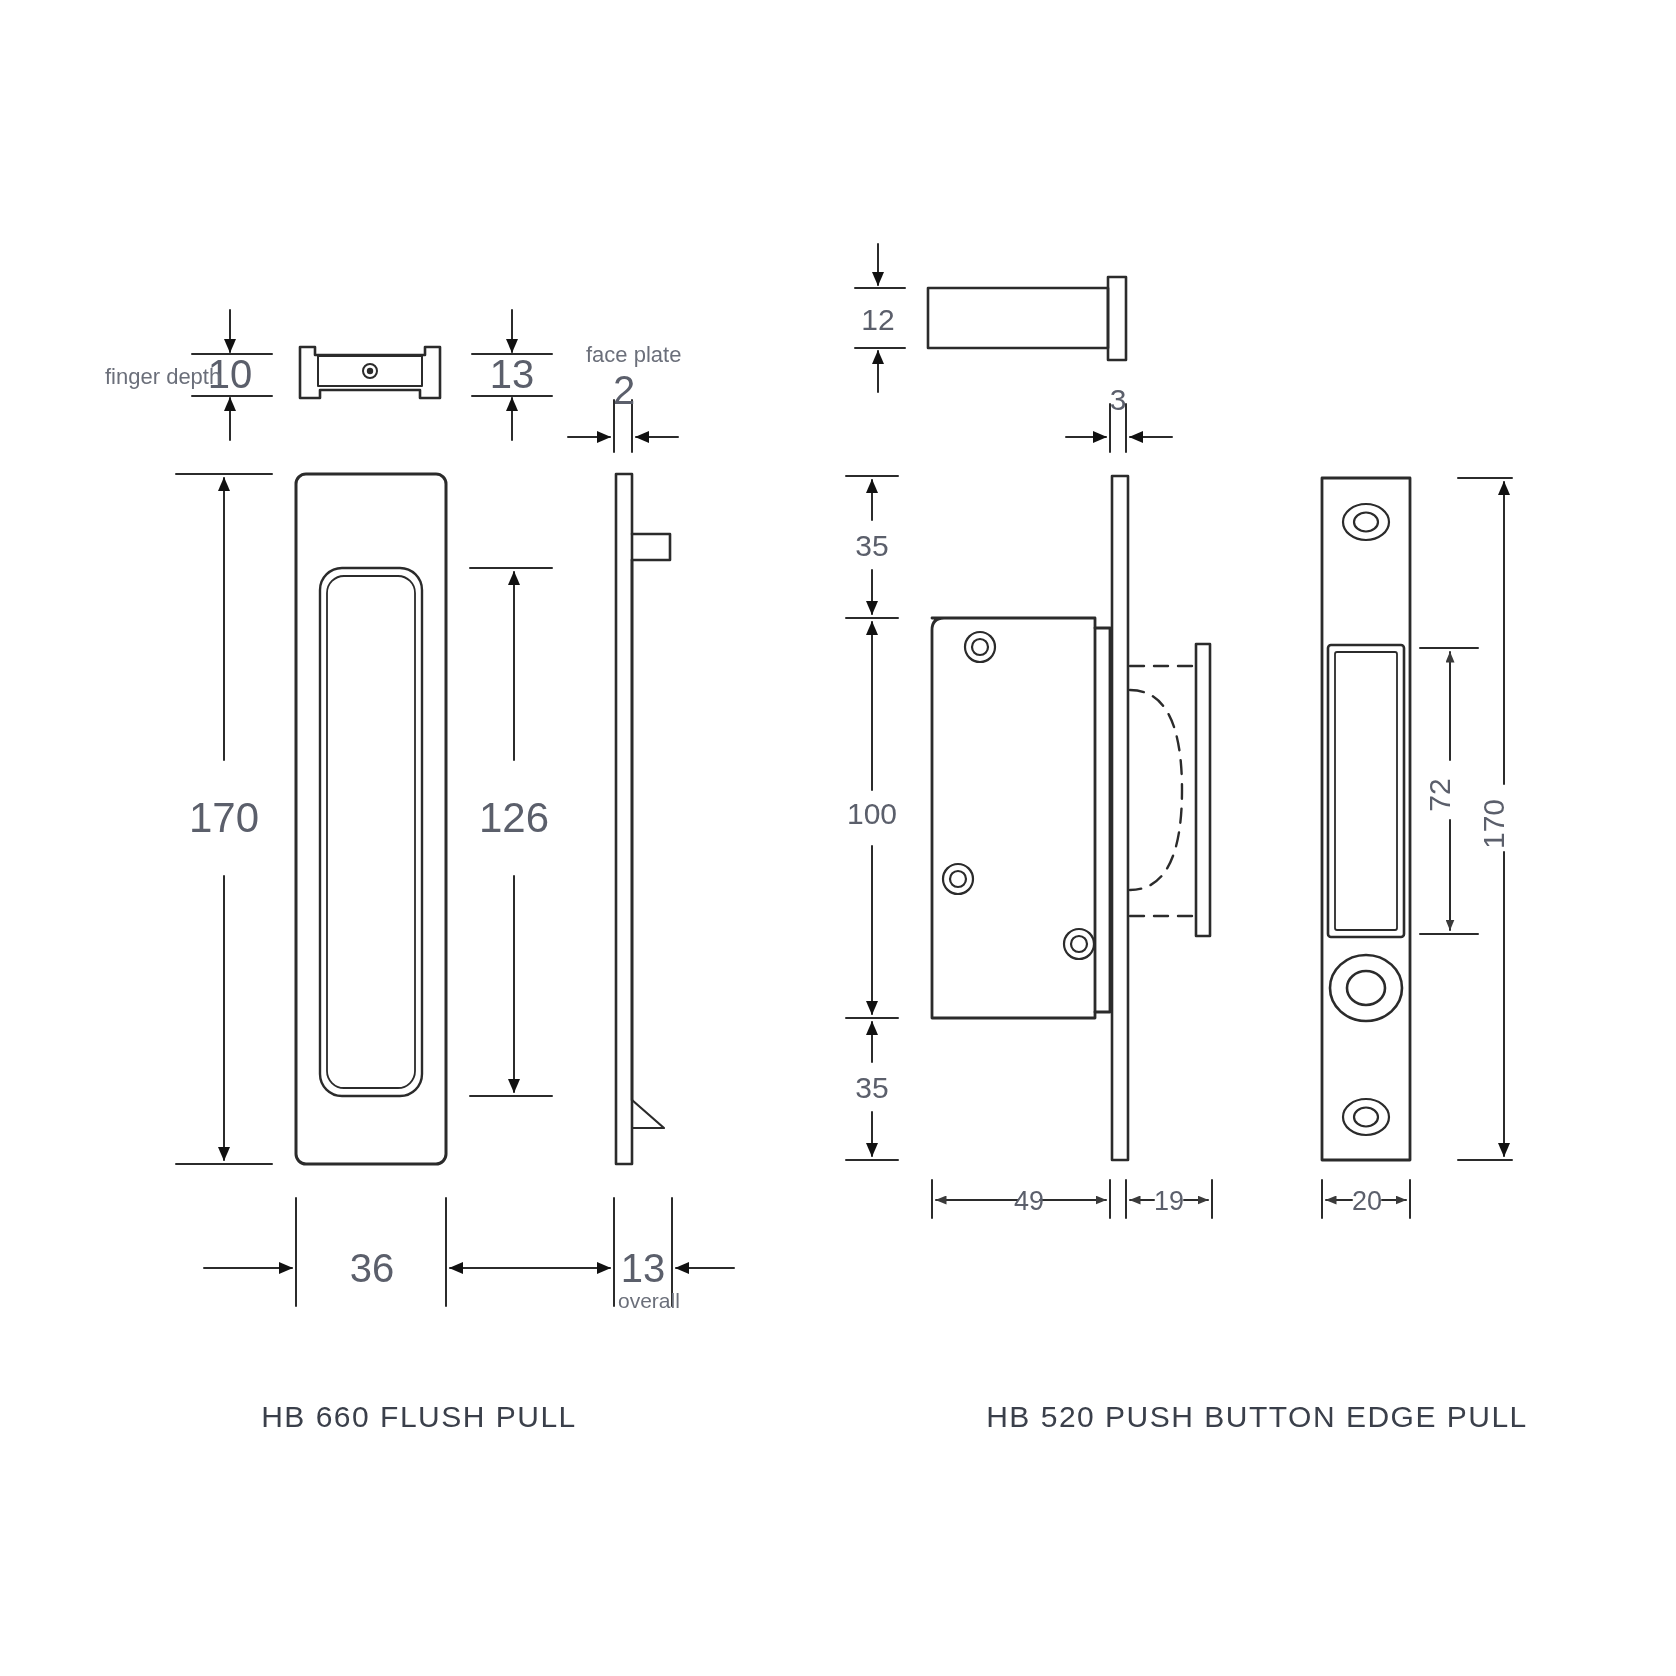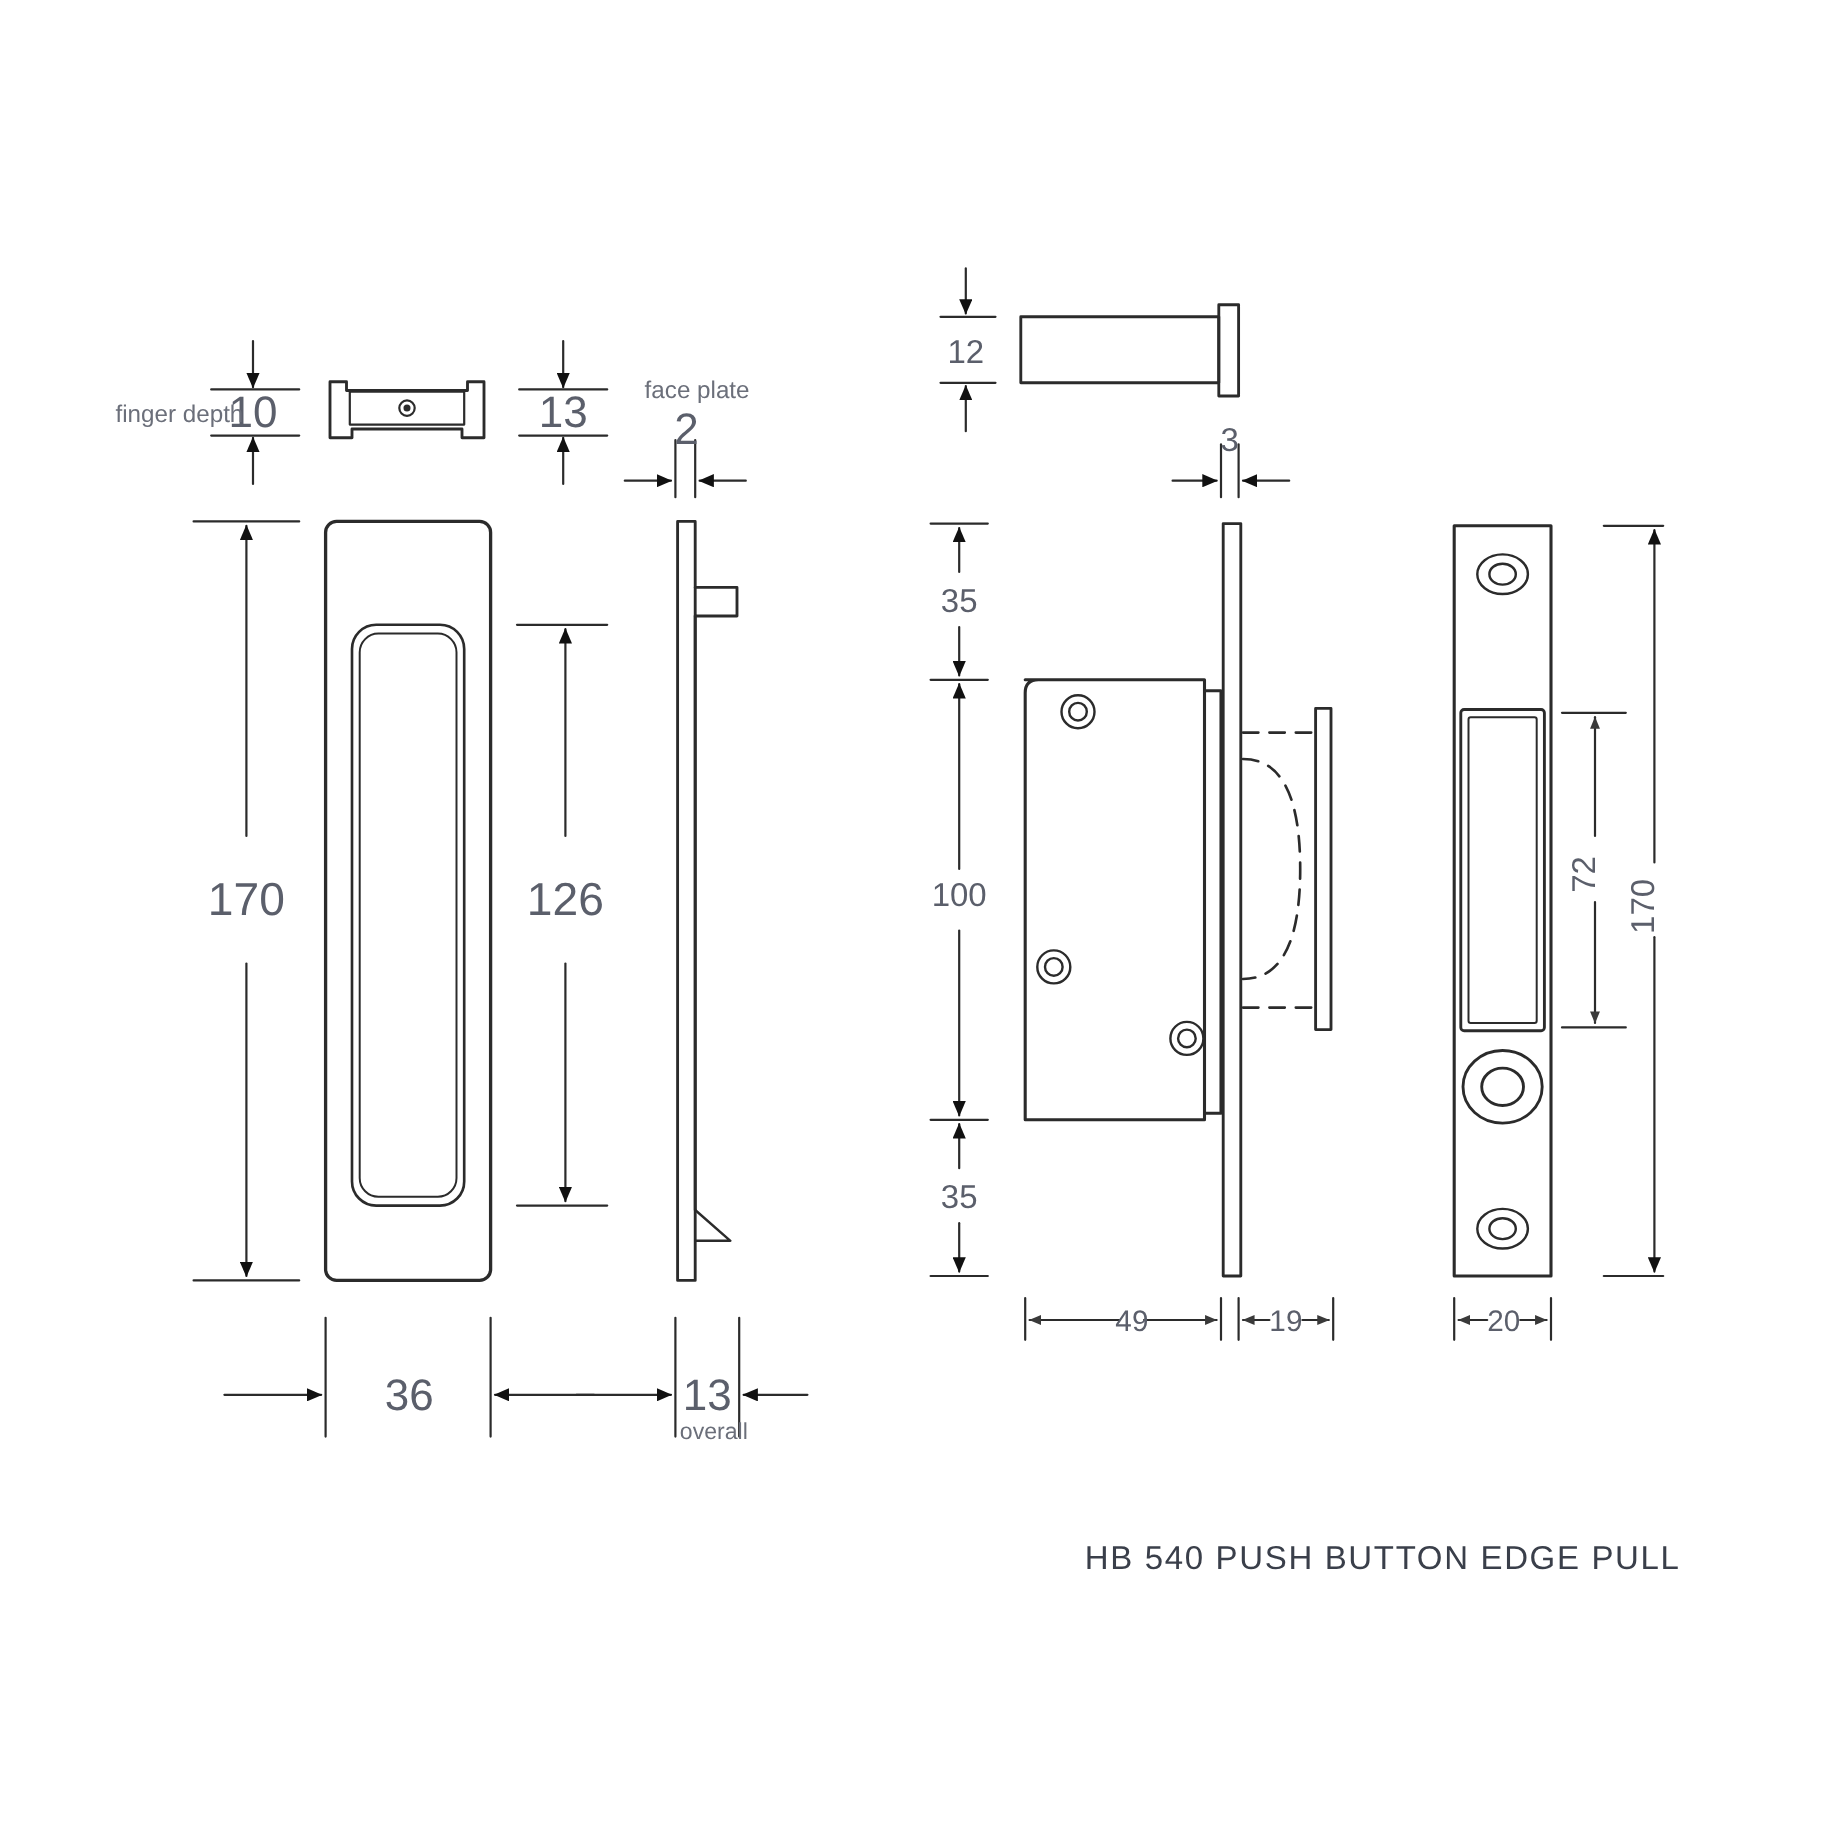--- a/index.html
+++ b/index.html
@@ -244,15 +244,16 @@
     <text font-size="30" x="1504" y="824" transform="rotate(-90 1504 824)">170</text>
   </g>
 
   <g fill="#6b6f7a" font-family="Liberation Sans, sans-serif">
     <text font-size="22" x="105" y="384">finger depth</text>
     <text font-size="22" x="586" y="362">face plate</text>
     <text font-size="21" x="618" y="1308">overall</text>
   </g>
 </svg>
 
-<div class="cap" style="left:838px;top:1400px;width:838px;text-align:center;">HB 540 PUSH BUTTON EDGE PULL</div>
+<div class="cap" style="left:0;top:1400px;width:838px;text-align:center;">HB 660 FLUSH PULL</div>
+<div class="cap" style="left:838px;top:1400px;width:838px;text-align:center;">HB 520 PUSH BUTTON EDGE PULL</div>
 
 </div>
 
 </body></html>

